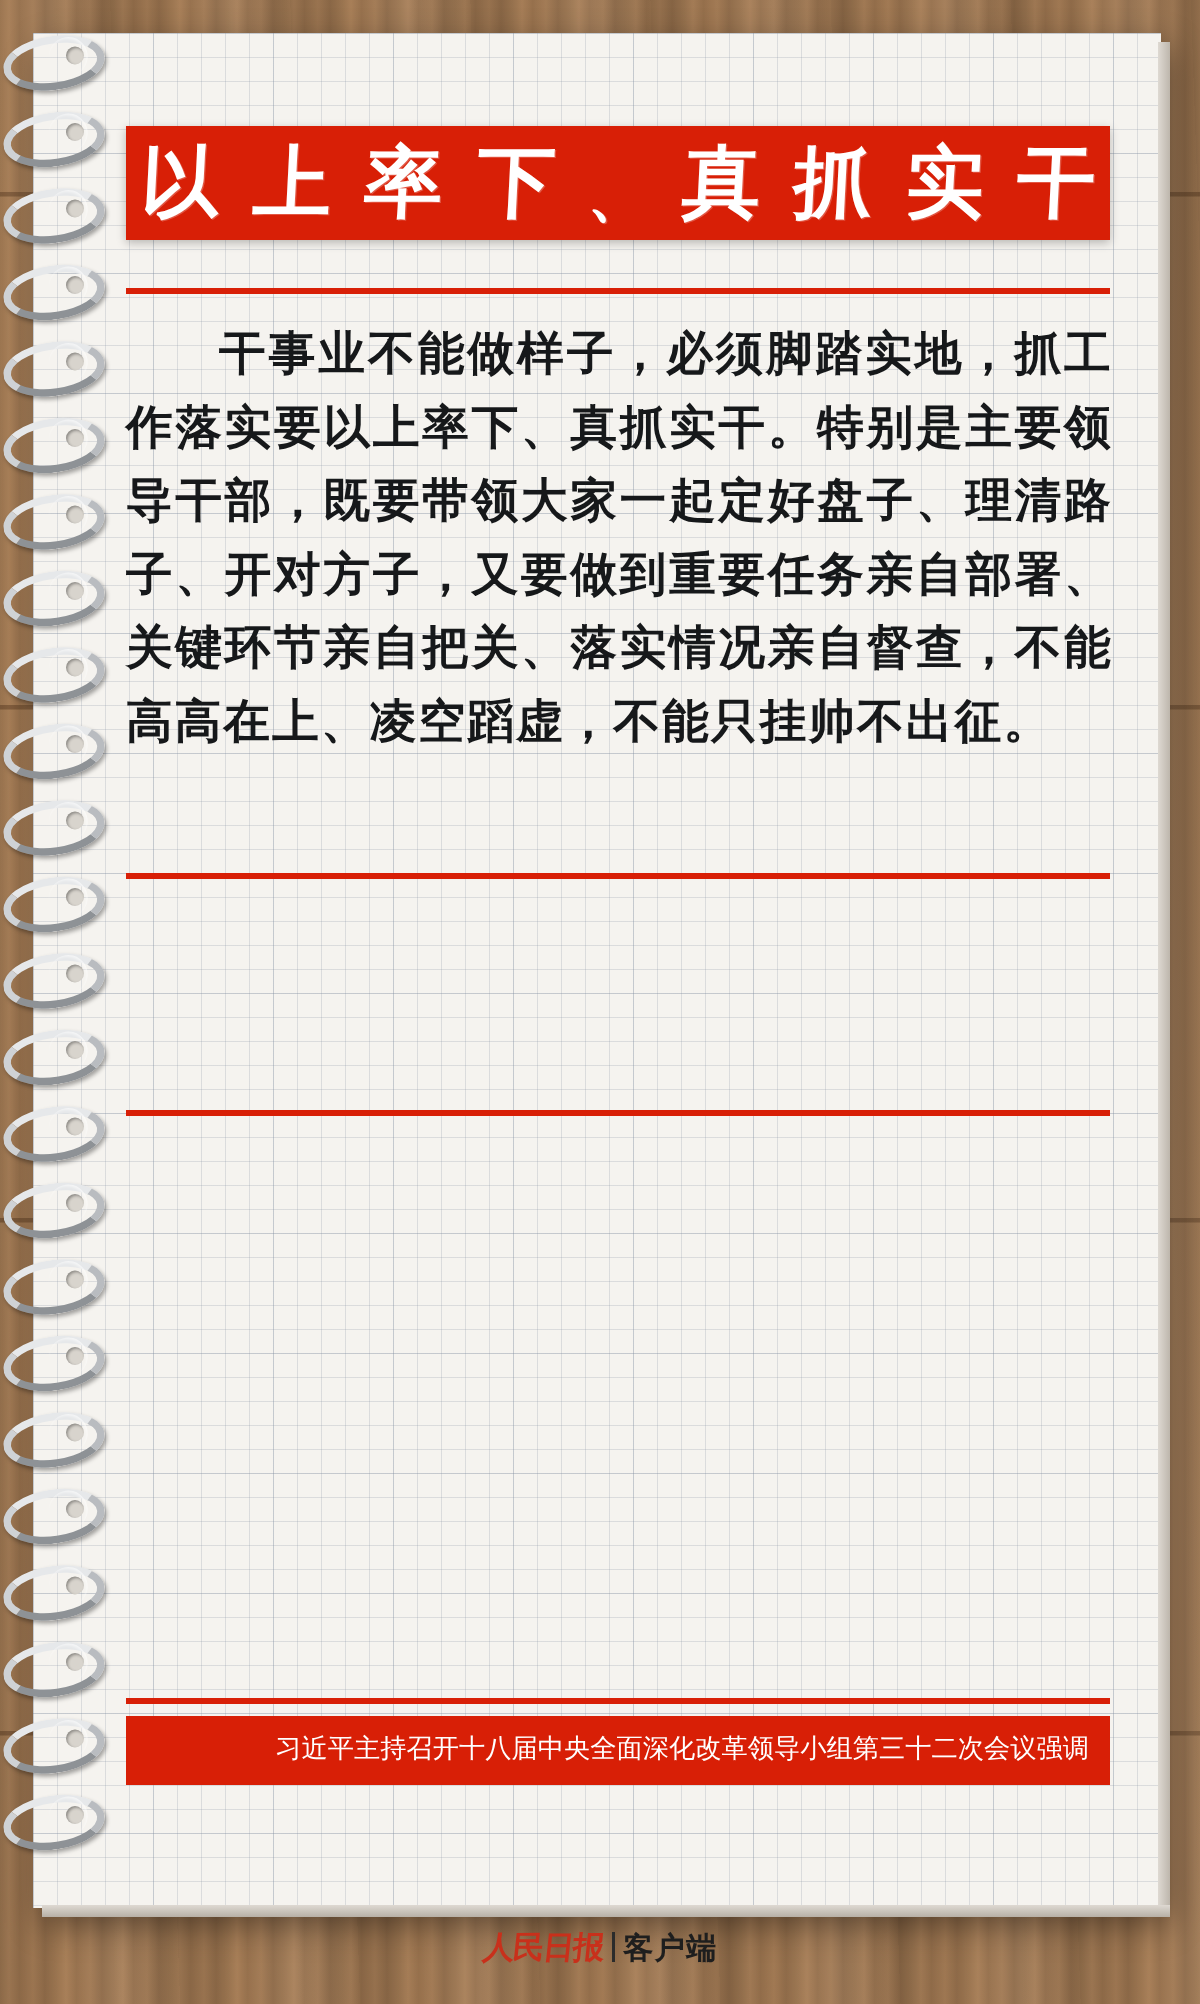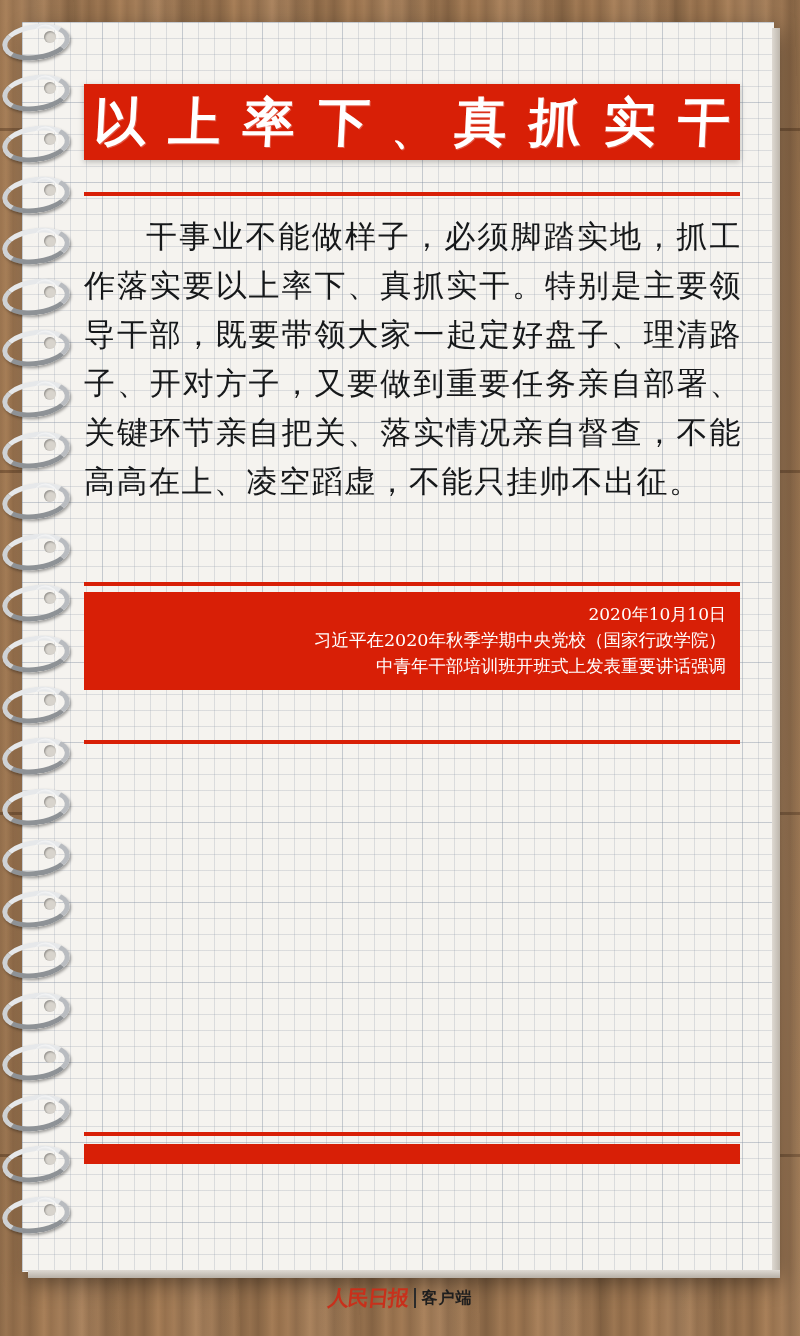--- a/index.html
+++ b/index.html
@@ -193,21 +193,21 @@
     position: absolute;
     left: 18px;
     width: 658px;
     color: #16181a;
     font-family: "DejaVu Serif", "Liberation Serif", serif;
     font-size: 31px;
     line-height: 49px;
     letter-spacing: 1.5px;
     text-align: justify;
     text-indent: 62px;
-    font-weight: 400;
+    font-weight: 700;
   }
 
   
   .attrib {
     position: absolute;
     left: 18px;
     width: 656px;
     background: #d81f06;
     color: #ffffff;
     box-sizing: border-box;
@@ -247,21 +247,21 @@
     transform: skewX(-6deg);
   }
   .footer .divider {
     width: 2px;
     height: 20px;
     background: #2b2b2b;
   }
   .footer .kehu {
     font-family: "DejaVu Sans", "Liberation Sans", sans-serif;
     font-weight: bold;
-    font-size: 16px;
+    font-size: 20px;
     color: #1e1e1e;
     letter-spacing: 1px;
   }
 </style>
 </head>
 <body>
 
 <div class="desk">
   <div class="desk-line" style="top:128px"></div>
   <div class="desk-line" style="top:470px"></div>
@@ -286,31 +286,27 @@
       <span class="ch">抓</span>
       <span class="ch">实</span>
       <span class="ch">干</span>
     </div>
 
     <div class="rule" style="top:170px"></div>
 
     <div class="para" style="top:190px">干事业不能做样子，必须脚踏实地，抓工作落实要以上率下、真抓实干。特别是主要领导干部，既要带领大家一起定好盘子、理清路子、开对方子，又要做到重要任务亲自部署、关键环节亲自把关、落实情况亲自督查，不能高高在上、凌空蹈虚，不能只挂帅不出征。</div>
 
     <div class="rule" style="top:560px"></div>
-    <div class="attrib" style="top:570px">
-      <span class="date">2020年10月10日</span>
-      <span class="src">习近平在2020年秋季学期中央党校（国家行政学院）</span>
-      <span class="src">中青年干部培训班开班式上发表重要讲话强调</span>
-    </div>
 
     <div class="rule" style="top:718px"></div>
 
 
     <div class="rule" style="top:1110px"></div>
     <div class="attrib" style="top:1122px">
+      <span class="src">习近平主持召开十八届中央全面深化改革领导小组第三十二次会议强调</span>
     </div>
 
   </div>
 </div>
 
 <div class="spiral" id="spiral">
     <div class="ring" style="top: 0px;"></div>
     <div class="punch" style="top: 7px;"></div>
     <div class="ring" style="top: 51px;"></div>
     <div class="punch" style="top: 58px;"></div>

